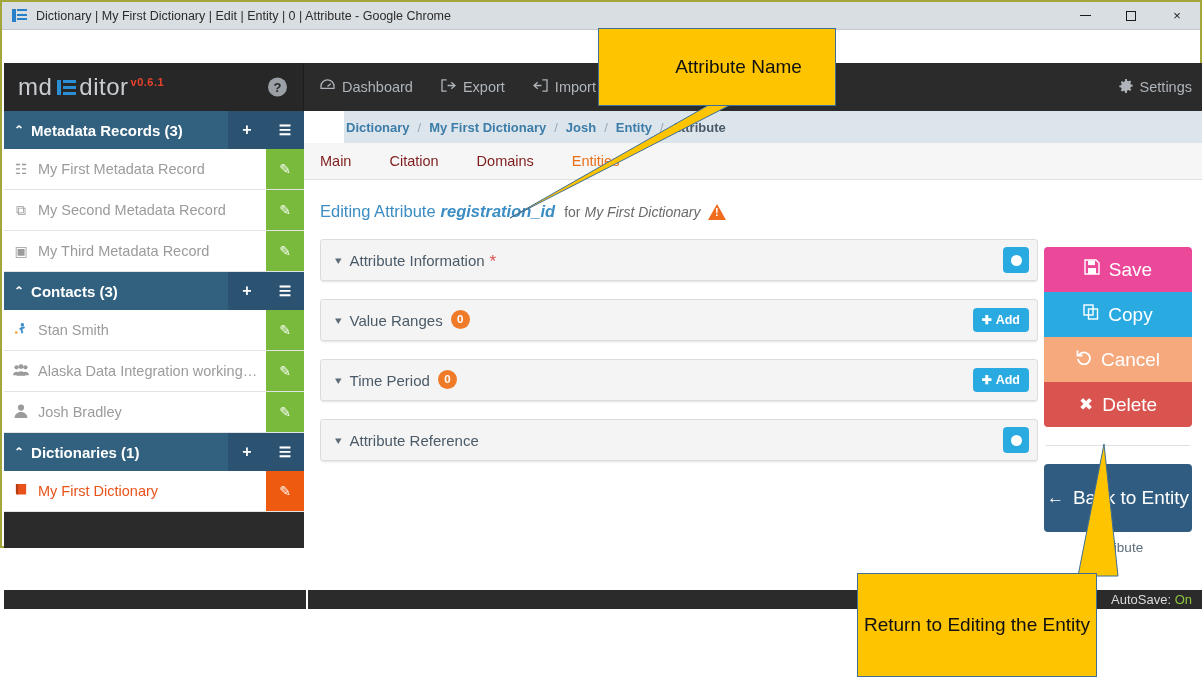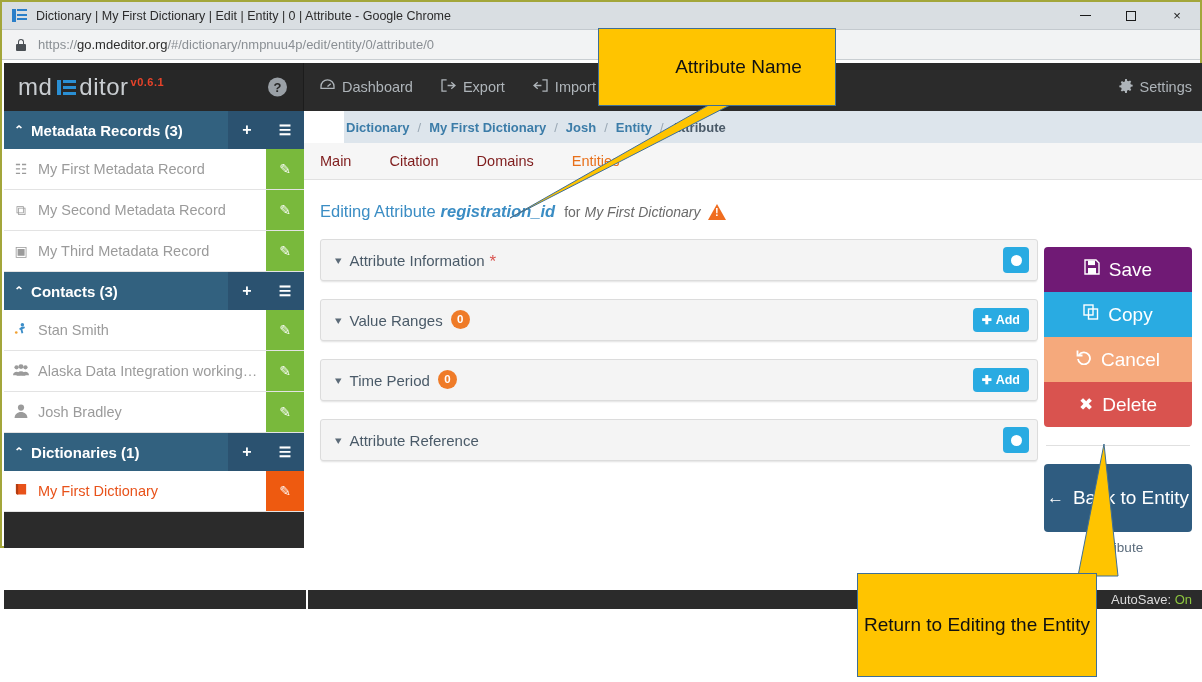--- a/index.html
+++ b/index.html
@@ -164,21 +164,21 @@
   }
   .btn-add .plus { font-size: 12px; margin-right: 4px; }
 
   
   .rail { position: absolute; right: 10px; top: 136px; width: 148px; }
   .abtn {
     height: 45px; display: flex; align-items: center; justify-content: center;
     color: #fff; font-size: 19px; white-space: nowrap;
   }
   .abtn .gi { margin-right: 9px; font-size: 17px; }
-  .abtn.save { background: #701a75; border-radius: 4px 4px 0 0; }
+  .abtn.save { background: #ec4899; border-radius: 4px 4px 0 0; }
   .abtn.cancel { background: #f5a97c; }
   .abtn.copy { background: #29abe2; }
   .abtn.delete { background: #d9534f; border-radius: 0 0 4px 4px; }
   .rail-sep { height: 1px; background: #e0e0e0; margin: 18px 2px; }
   .abtn.back {
     background: #2f5c80; border-radius: 4px; height: 68px; line-height: 1.12; text-align: center;
     flex-direction: row; padding: 0 6px;
   }
   .abtn.back .txt { display: inline-block; }
   .rail-caption {
@@ -235,27 +235,20 @@
         <span class="winbtn">
             <span class="mn"></span>
           </span>
         <span class="winbtn">
             <span class="mx"></span>
           </span>
         <span class="winbtn">×</span>
       </span>
     </div>
 
-    <div class="urlbar">
-      <span class="lock">
-        <span class="shackle"></span>
-          <span class="body"></span>
-      </span>
-      <span class="url"><span>https://</span><span class="strong">go.mdeditor.org</span><span>/#/dictionary/nmpnuu4p/edit/entity/0/attribute/0</span></span>
-    </div>
 
     <div class="app">
 
       <div class="navbar">
         <div class="brandbox">
           <div class="brand">
             <span>md</span>
             <span class="logo-ico">
               <span class="sq"></span>
                 <span class="bar"></span>

